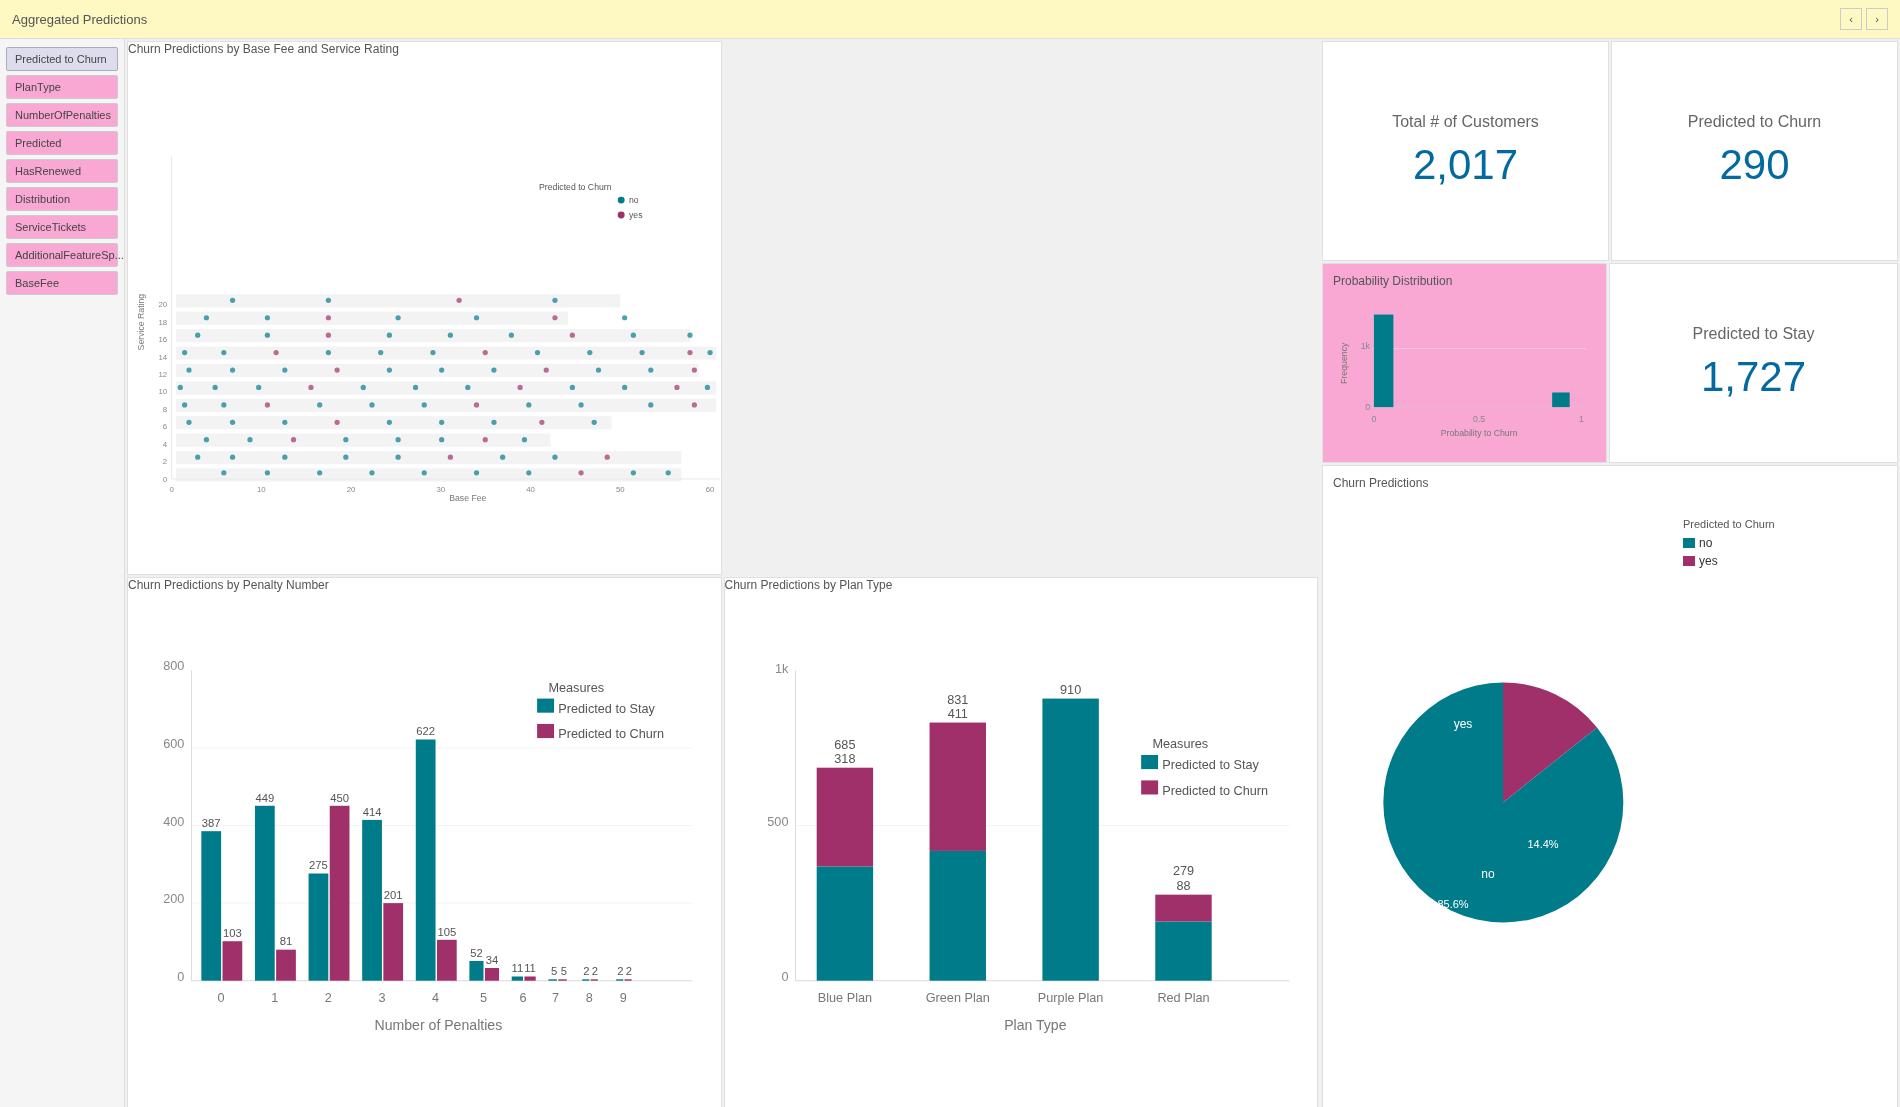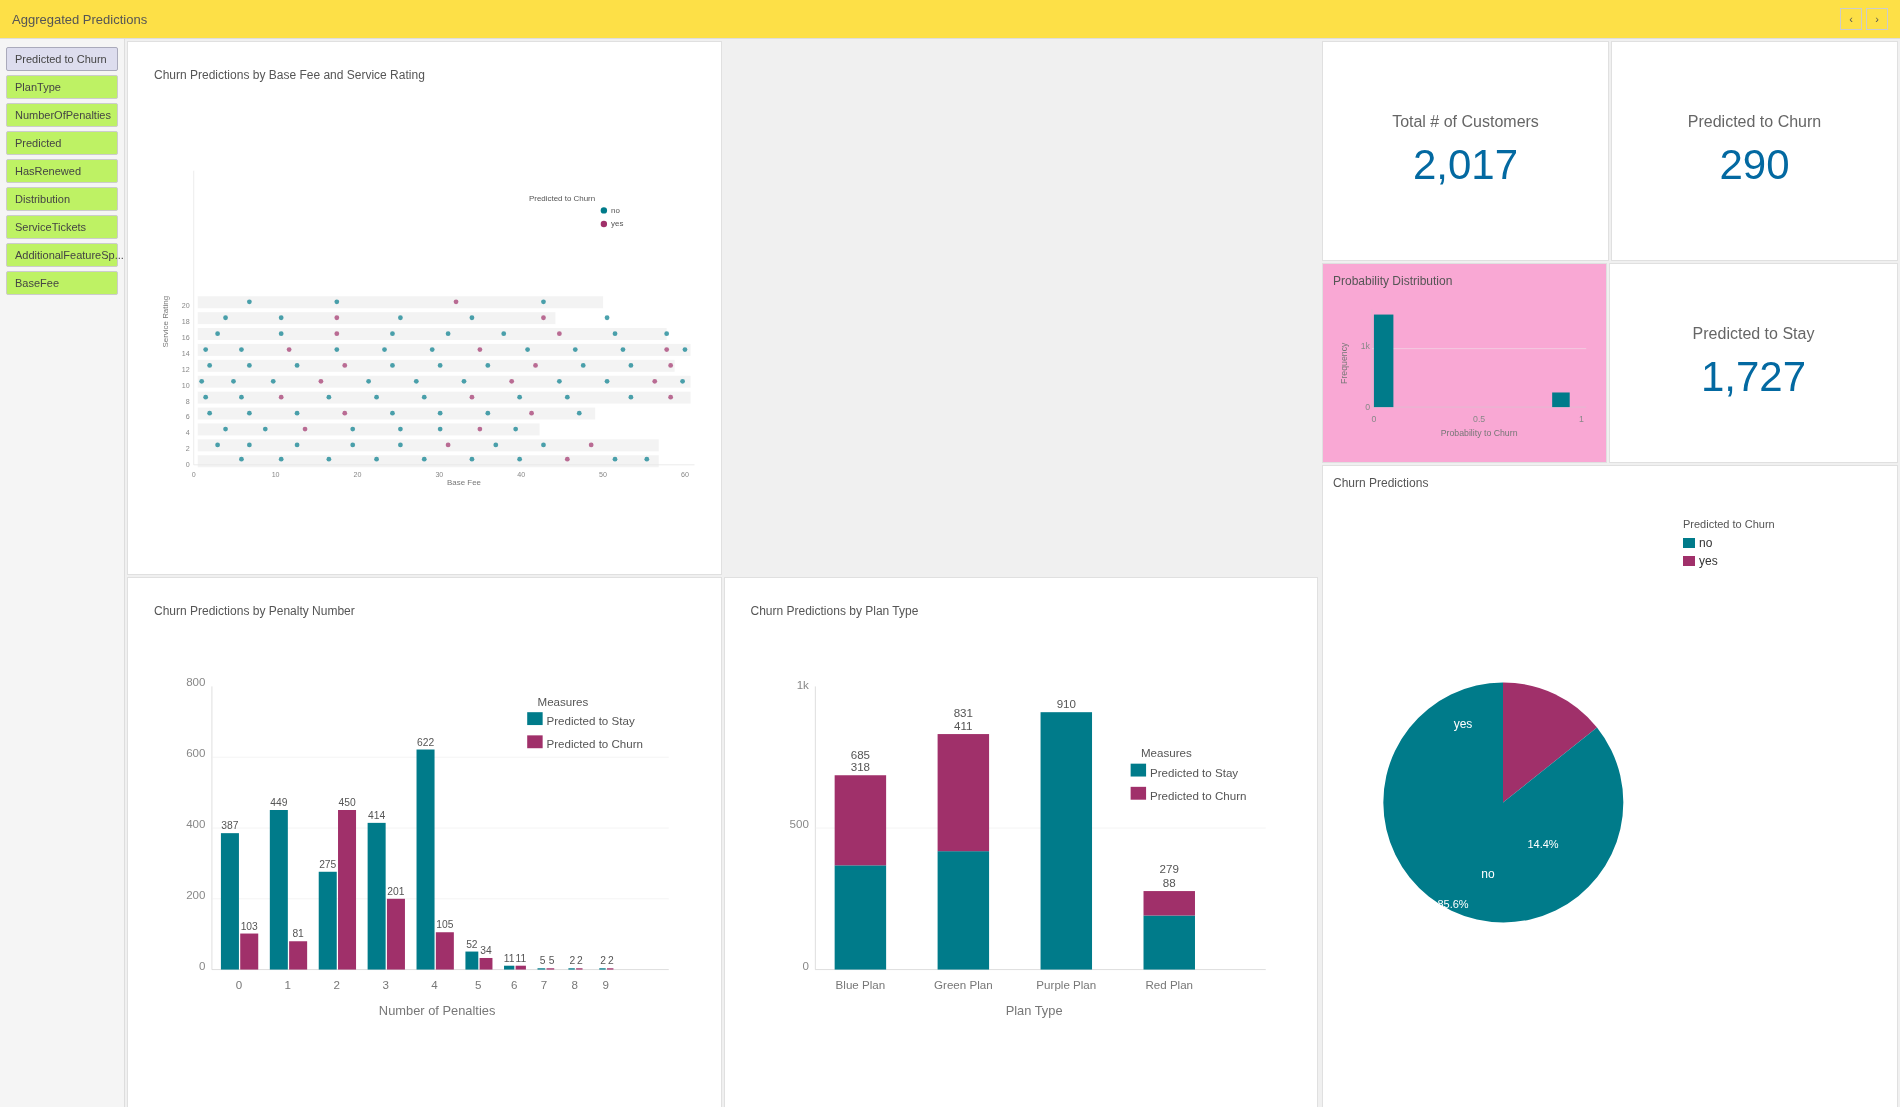--- a/index.html
+++ b/index.html
@@ -1,19 +1,19 @@
 <!DOCTYPE html>
 <html><head>
   <meta charset="utf-8">
   <style>
     * { box-sizing: border-box; margin: 0; padding: 0; }
     body { font-family: 'Segoe UI', Arial, sans-serif; background: #f0f0f0; font-size: 12px; color: #333; }
 
     .app-header {
-      background: #fde047;
+      background: #fef9c3;
       padding: 8px 12px;
       border-bottom: 1px solid #ddd;
       display: flex;
       align-items: center;
       justify-content: space-between;
       gap: 26px;
     }
     .app-header-title { font-size: 13px; color: #555; }
     .nav-arrows { display: flex; gap: 4px; }
     .nav-btn { background: none; border: 1px solid #ccc; width: 22px; height: 22px; cursor: pointer; display: flex; align-items: center; justify-content: center; font-size: 11px; color: #555; }
@@ -28,21 +28,21 @@
     .sidebar {
       width: 125px;
       background: #f5f5f5;
       border-right: 1px solid #ddd;
       padding: 8px 6px;
       display: flex;
       flex-direction: column;
       gap: 4px;
     }
     .sidebar-item {
-      background: #bef264;
+      background: #f9a8d4;
       border: 1px solid #ccc;
       padding: 5px 8px;
       font-size: 11px;
       color: #444;
       cursor: pointer;
       border-radius: 2px;
     }
     .sidebar-item.active {
       background: #dde;
       border-color: #aab;
@@ -55,21 +55,21 @@
       grid-template-columns: 1fr 1fr;
       grid-template-rows: 1fr 1fr;
       gap: 2px;
       padding: 2px;
       overflow: hidden;
     }
 
     .chart-panel {
       background: #fff;
       border: 1px solid #e0e0e0;
-      padding: 26px;
+      padding: 0;
       position: relative;
       overflow: hidden;
     }
     .chart-title {
       font-size: 12px;
       color: #555;
       margin-bottom: 8px;
       font-weight: 500;
     }
 

